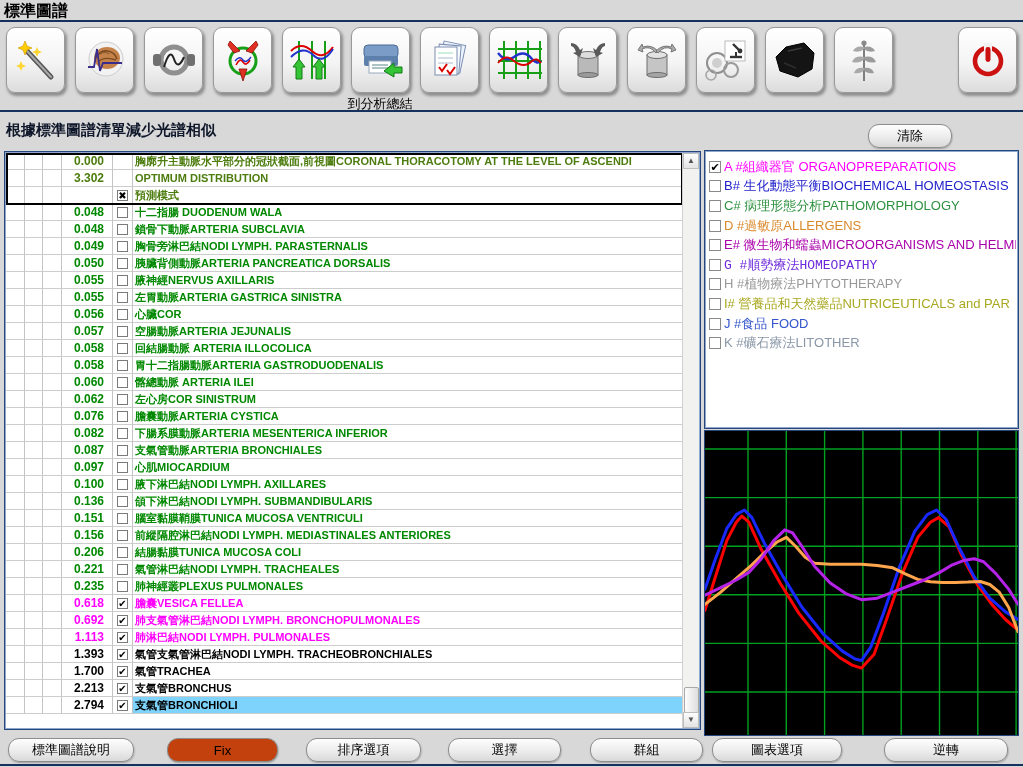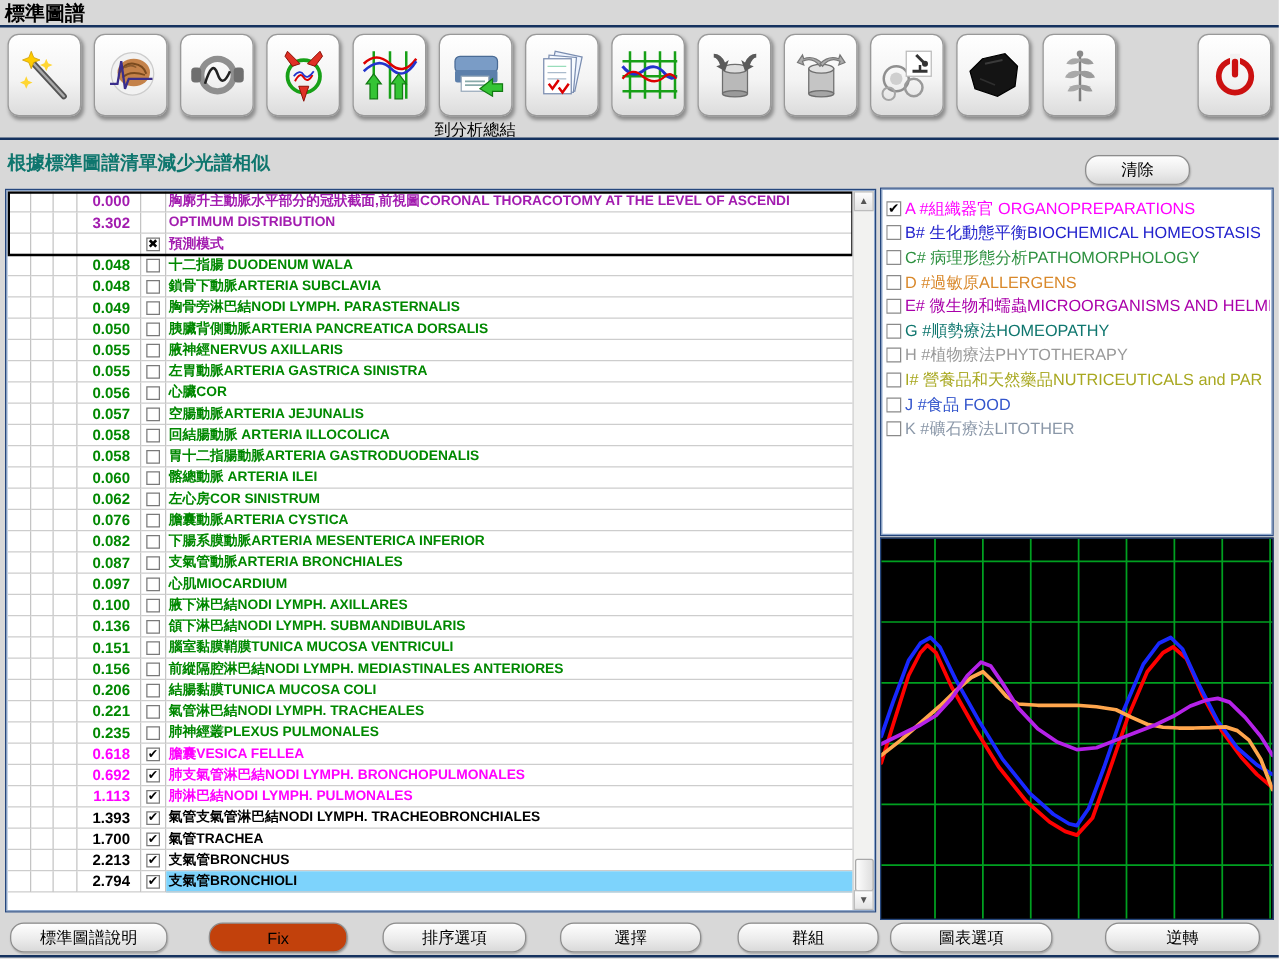--- a/index.html
+++ b/index.html
@@ -28,21 +28,21 @@
     display:flex;align-items:center;justify-content:center;cursor:pointer;
   }
   .tbtn svg{width:46px;height:46px;}
   .exit-btn{position:absolute;left:958px;top:27px;}
   .toolbar-caption{
     position:absolute;left:330px;top:95px;width:100px;text-align:center;
     font-size:13px;color:#000;
   }
 
   
-  .main-header{position:absolute;left:6px;top:121px;font-size:15px;font-weight:bold;color:#0f766e;}
+  .main-header{position:absolute;left:6px;top:121px;font-size:15px;font-weight:bold;color:#0f172a;}
   .pill-btn{
     height:24px;border:1px solid #8d8d8d;border-radius:11px;
     background:linear-gradient(180deg,#fefefe,#ececec 55%,#d9d9d9);
     box-shadow:0.5px 1px 1.5px rgba(0,0,0,.25);
     font-size:13px;color:#000;display:flex;align-items:center;justify-content:center;
     cursor:pointer;box-sizing:border-box;
     font-family:"Liberation Sans","DejaVu Sans",sans-serif;
   }
   .btn-clear{position:absolute;left:868px;top:124px;width:84px;}
 
@@ -57,21 +57,21 @@
   .trow{display:flex;height:17px;box-sizing:border-box;}
   .c{box-sizing:border-box;border-right:1px solid #c4c4c4;border-bottom:1px solid #cdcdcd;height:17px;}
   .c1{width:19px;} .c2{width:18px;} .c3{width:19px;}
   .val{width:51px;text-align:right;padding-right:8px;font-size:12px;font-weight:bold;line-height:16px;}
   .chk{width:20px;display:flex;align-items:center;justify-content:center;}
   .name{flex:1;font-size:11px;font-weight:bold;line-height:16px;padding-left:2px;
         white-space:nowrap;overflow:hidden;border-right:none;}
   .box{width:11px;height:11px;border:1px solid #7a7a7a;background:#fff;box-sizing:border-box;
        font-size:10px;line-height:9px;text-align:center;color:#000;font-weight:bold;display:none;}
   .chk.show .box{display:block;}
-  .t-blue{color:#a21caf;} .t-green{color:#008800;} .t-magenta{color:#ff00ff;} .t-black{color:#000;}
+  .t-blue{color:#4d7c0f;} .t-green{color:#008800;} .t-magenta{color:#ff00ff;} .t-black{color:#000;}
   .trow.selected .name{background:#7dd3fc;color:#000;}
   .fixed-outline{
     position:absolute;left:0;top:0;right:0;height:52px;
     border:2px solid #000;box-sizing:border-box;pointer-events:none;
   }
 
   
   .vscroll{position:absolute;top:1px;right:1px;bottom:1px;width:16px;background:#f2f2f0;border-left:1px solid #d0d0d0;}
   .sarrow{position:absolute;left:0;width:16px;height:16px;background:linear-gradient(180deg,#fdfdfd,#e4e4e4);
           border:1px solid #bdbdbd;box-sizing:border-box;color:#555;font-size:8px;line-height:14px;text-align:center;cursor:pointer;}
@@ -657,21 +657,21 @@
   </div>
 
   <div class="cat-line">
     <span class="cat-box"></span>
     <span class="cat-label" style="color: rgb(170, 0, 170);">E# 微生物和蠕蟲MICROORGANISMS AND HELMI</span>
   </div>
 
 
   <div class="cat-line">
     <span class="cat-box"></span>
-    <span class="cat-label" style="color: #0f766e;">G #順勢療法HOMEOPATHY</span>
+    <span class="cat-label" style="color: #6d28d9; font-family: Liberation Mono, monospace;">G #順勢療法HOMEOPATHY</span>
   </div>
 
   <div class="cat-line">
     <span class="cat-box"></span>
     <span class="cat-label" style="color: rgb(153, 153, 153);">H #植物療法PHYTOTHERAPY</span>
   </div>
 
   <div class="cat-line">
     <span class="cat-box"></span>
     <span class="cat-label" style="color: rgb(168, 168, 32);">I# 營養品和天然藥品NUTRICEUTICALS and PAR</span>

